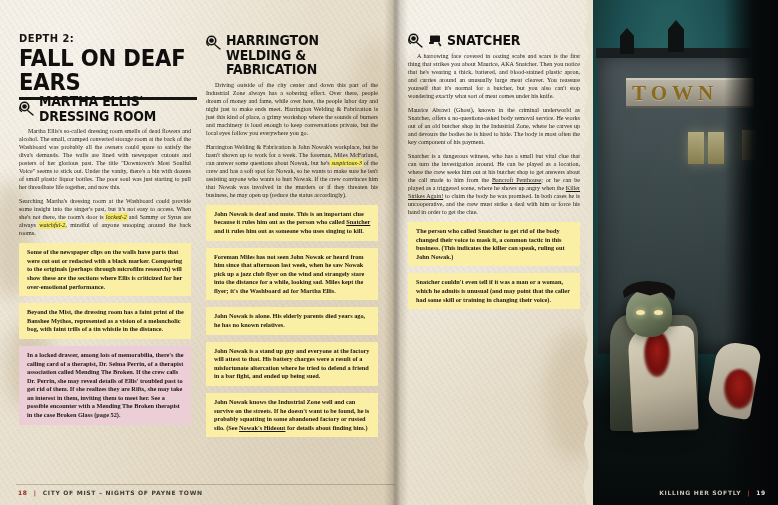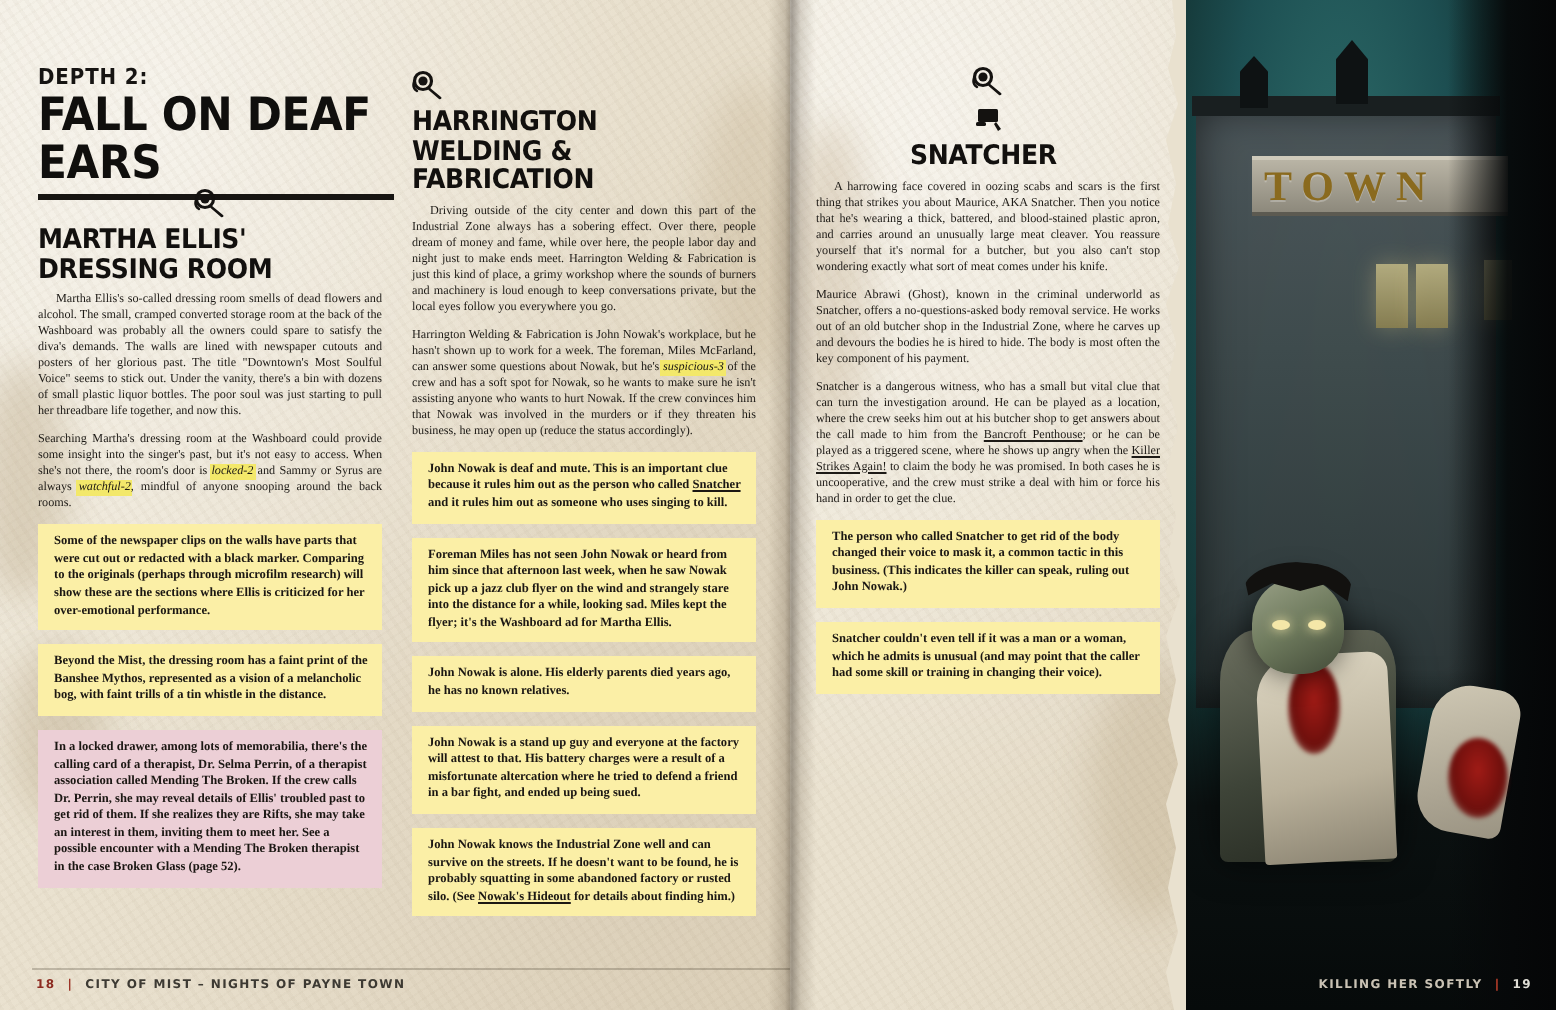--- a/index.html
+++ b/index.html
@@ -237,21 +237,20 @@
     height: 3px;
     background: #171512;
     margin-top: 3px;
   }
 
   .sec-head {
     display: flex;
     align-items: center;
     gap: 4px;
     margin-bottom: 4px;
-    flex-direction: column;
   }
   .sec-head h2 {
     margin: 0;
     font-family: "DejaVu Sans", sans-serif;
     font-weight: 700;
     font-size: 13.5px;
     letter-spacing: -.2px;
     text-transform: uppercase;
     color: #12100e;
     line-height: 1.08;

